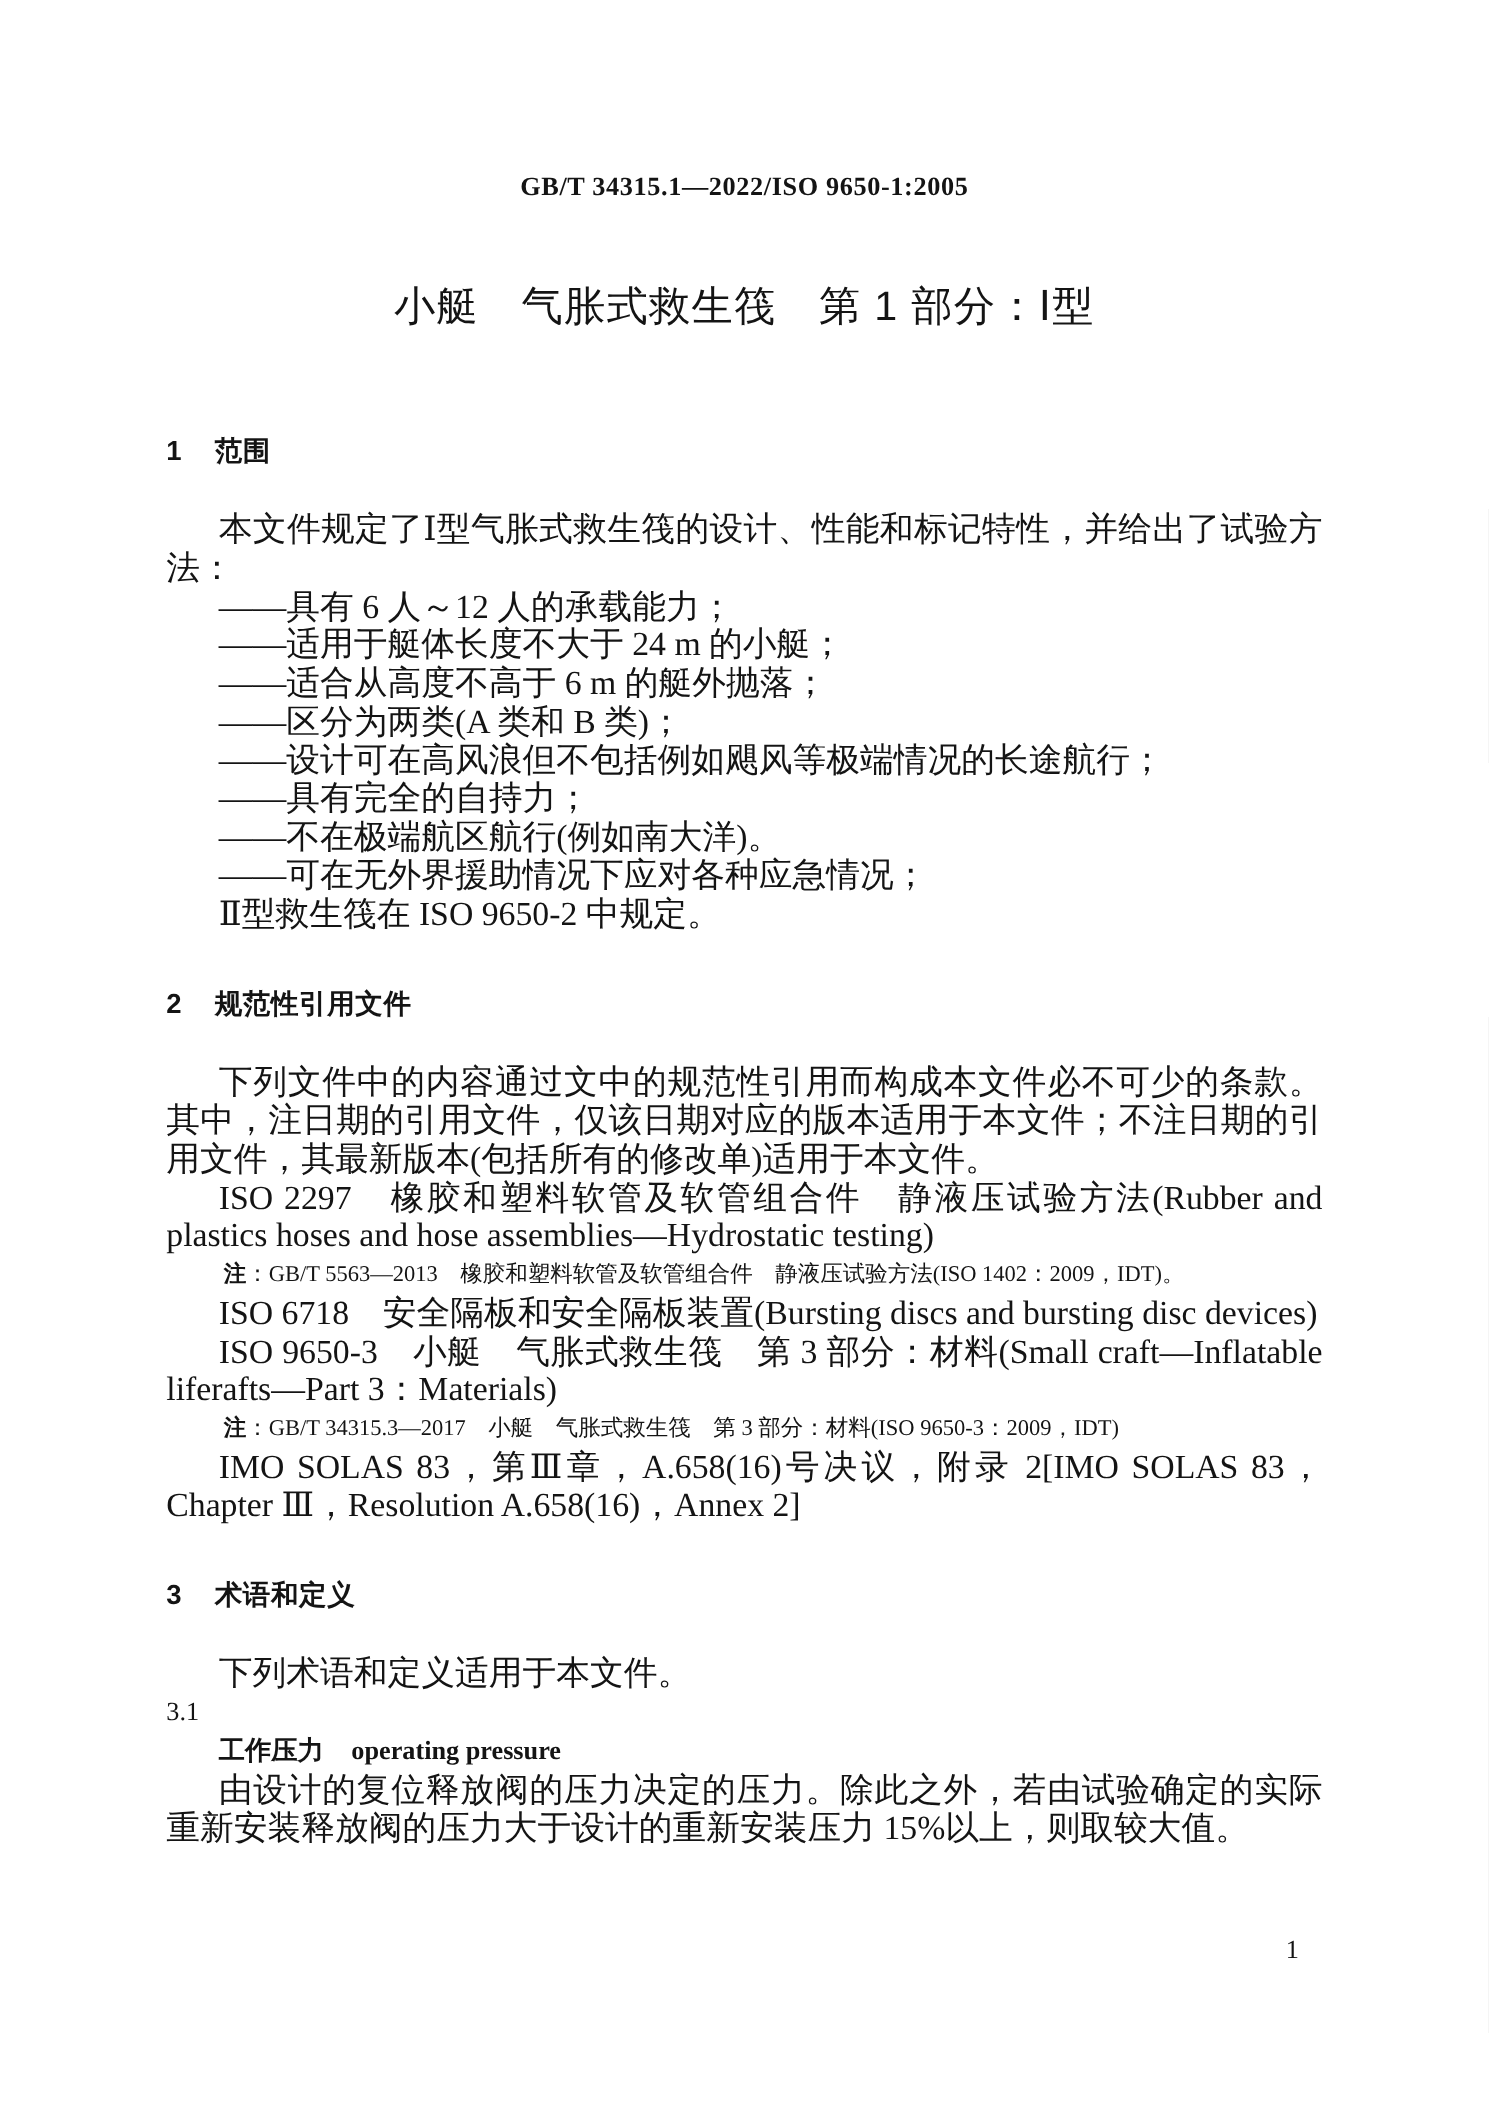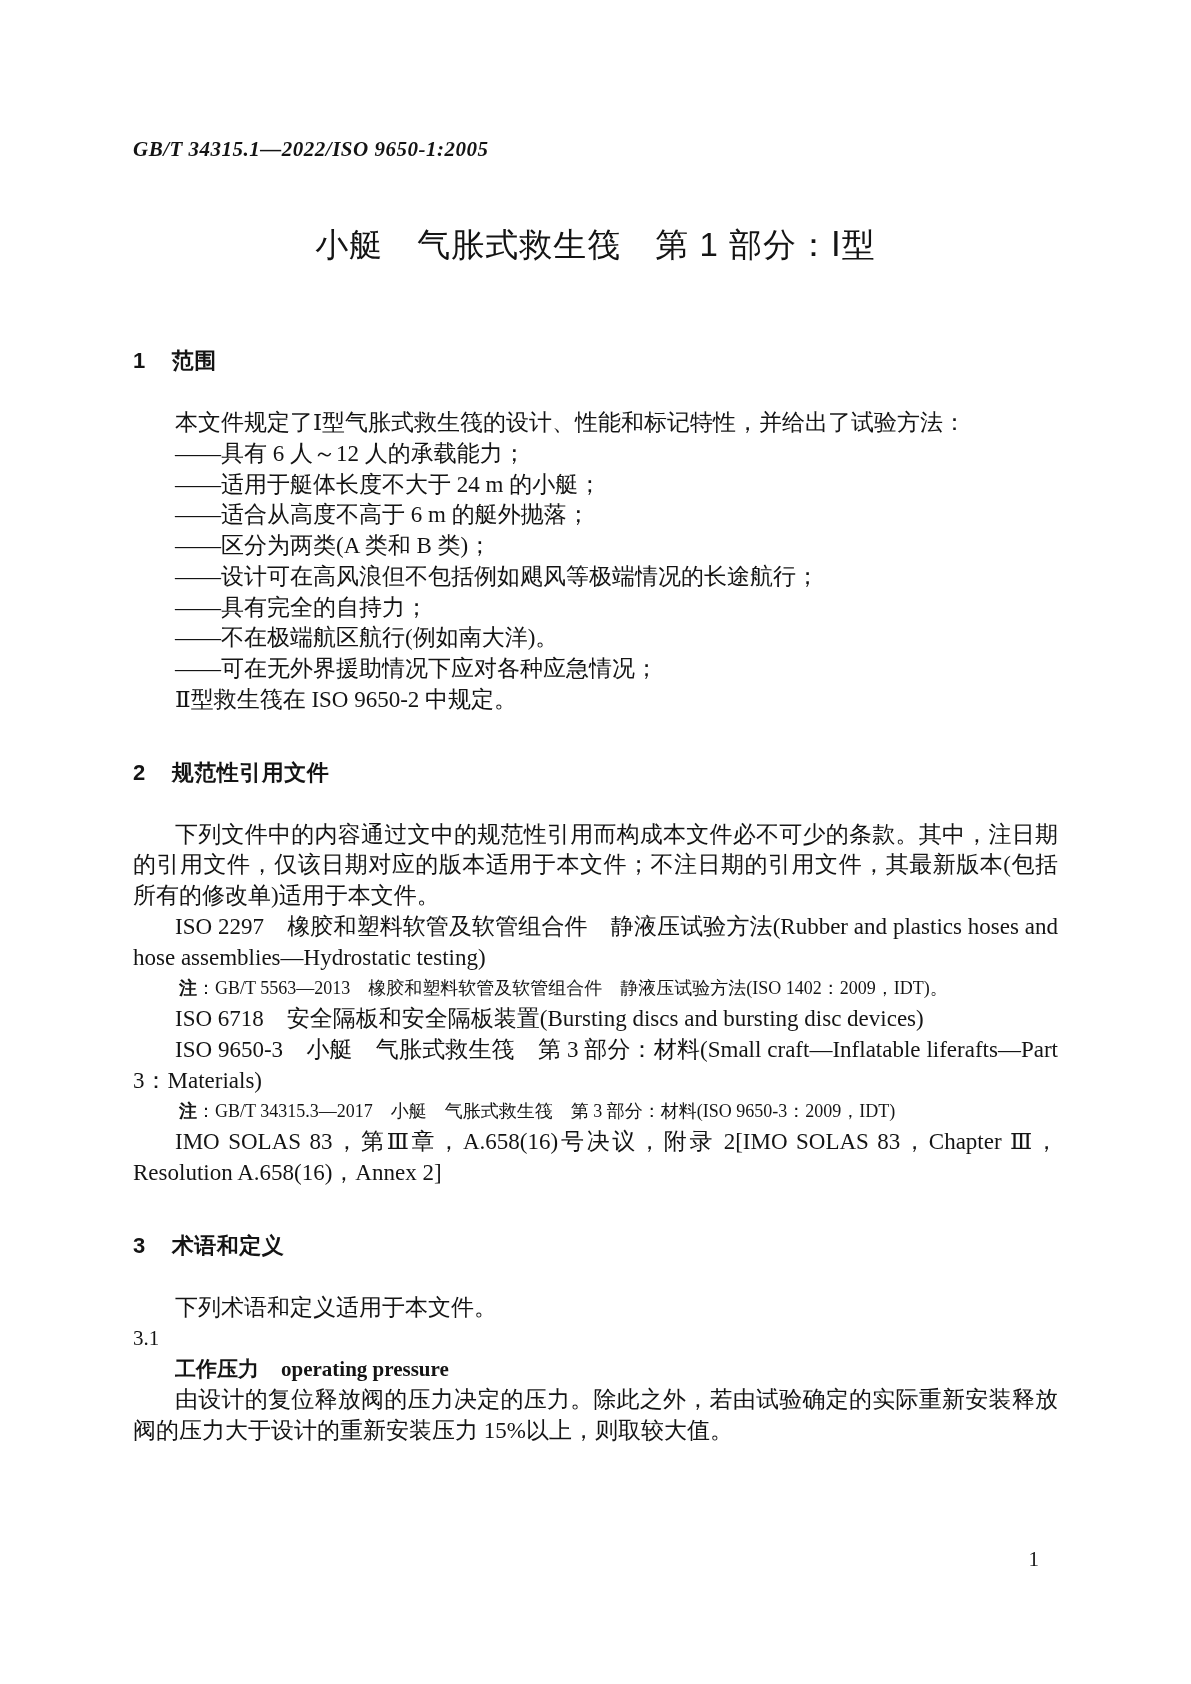--- a/index.html
+++ b/index.html
@@ -14,27 +14,26 @@
     margin: 0 auto;
     background: #ffffff;
     color: #141414;
     font-family: "Liberation Serif", "DejaVu Serif", serif;
     overflow: hidden;
     box-sizing: border-box;
     padding-top: 134px;
   }
   .doc-header {
     margin: 0 133px;
-    text-align: left;
+    text-align: center;
     font-size: 21px;
     line-height: 31px;
     font-weight: bold;
     letter-spacing: 0.5px;
     font-family: "Liberation Serif", "DejaVu Serif", serif;
-    font-style: italic;
   }
   .doc-title {
     margin: 57px 133px 0 133px;
     text-align: center;
     font-family: "Liberation Sans", "DejaVu Sans", sans-serif;
     font-weight: normal;
     font-size: 33px;
     line-height: 46px;
     letter-spacing: 1px;
   }
@@ -52,21 +51,21 @@
   }
   .content > .sec-heading:first-child {
     margin-top: 77px;
   }
   .sec-num {
     display: inline-block;
     margin-right: 26px;
   }
   .para {
     margin: 0;
-    font-size: 23px;
+    font-size: 27px;
     line-height: 30.75px;
     text-align: justify;
     text-indent: 42px;
   }
   .note {
     margin: 0;
     font-size: 18px;
     line-height: 30.75px;
     text-align: justify;
     text-indent: 46px;

